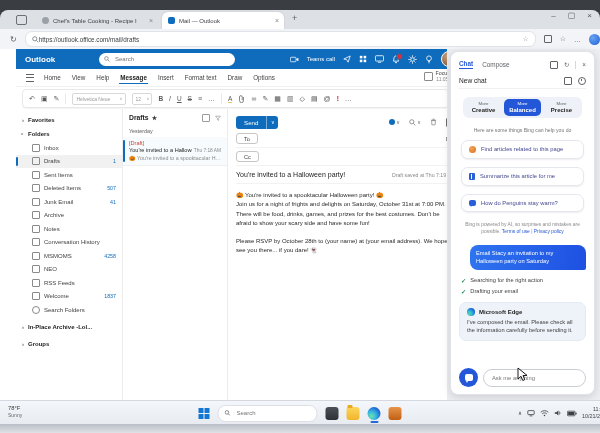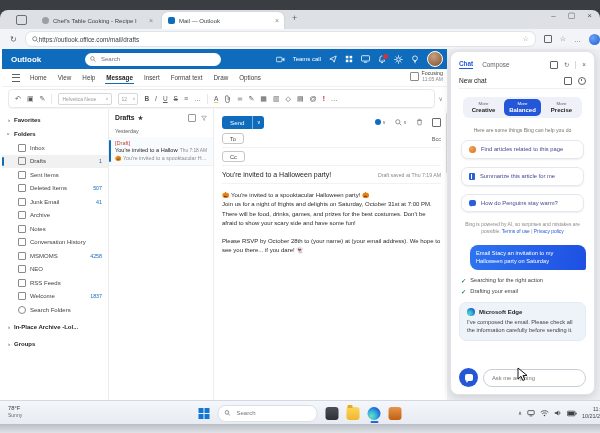--- a/index.html
+++ b/index.html
@@ -20,21 +20,21 @@
   .newtab{position:absolute;left:292px;top:3px;font-size:9px;color:#5f6368;}
   .winctl{position:absolute;right:8px;top:1px;display:flex;gap:12px;font-size:8px;color:#54575d;}
   .addressbar{position:absolute;left:0;top:19px;width:100%;height:20px;background:#f2f4f7;display:flex;align-items:center;}
   .reload{margin-left:10px;font-size:8px;color:#5f6368;}
   .urlpill{margin-left:8px;width:500px;height:14px;background:#fff;border:1px solid #e0e3e7;border-radius:7px;display:flex;align-items:center;padding:0 6px;}
   .urltext{font-size:6.3px;color:#3c4043;flex:1;white-space:nowrap;overflow:hidden;}
   .ab-icons{display:flex;align-items:center;gap:8px;margin-left:8px;font-size:7px;color:#5f6368;}
   .profile-dot{width:11px;height:11px;border-radius:50%;background:radial-gradient(circle at 35% 35%,#6aa4f4,#1d5fd3);}
   
   .page{position:absolute;left:0;top:39px;width:100%;height:351px;background:#fff;}
-  .main{position:absolute;left:2px;top:0;width:447px;height:100%;overflow:hidden;}
+  .main{position:absolute;left:16px;top:0;width:447px;height:100%;overflow:hidden;}
   .ol-header{position:relative;height:20px;background:#0f6cbd;display:flex;align-items:center;}
   .brand{font-size:8px;font-weight:bold;color:#fff;margin-left:9px;}
   .ol-search{position:absolute;left:83px;top:3.5px;width:126px;height:13px;background:#fff;border-radius:7px;display:flex;align-items:center;padding:0 5px;gap:3px;}
   .ol-search input{border:0;outline:0;background:transparent;font-size:6px;color:#444;width:100px;font-family:"Liberation Sans",sans-serif;}
   .hd-right{position:absolute;right:6px;top:0;height:20px;display:flex;align-items:center;gap:8px;color:#fff;}
   .hd-lab{font-size:6px;color:#fff;white-space:nowrap;}
   .hicon{display:flex;align-items:center;justify-content:center;position:relative;}
   .badge{position:absolute;top:-2px;right:-3px;width:5px;height:5px;background:#d13438;border-radius:50%;border:0.5px solid #0f6cbd;}
   .avatar{width:14px;height:14px;border-radius:50%;background:radial-gradient(circle at 40% 30%,#caa27e,#7c4f33);border:1px solid #fff;}
   .menubar{position:relative;height:17px;background:#fff;display:flex;align-items:center;gap:9px;padding-left:10px;font-size:6.3px;color:#424242;border-bottom:1px solid #f0f0f0;}

